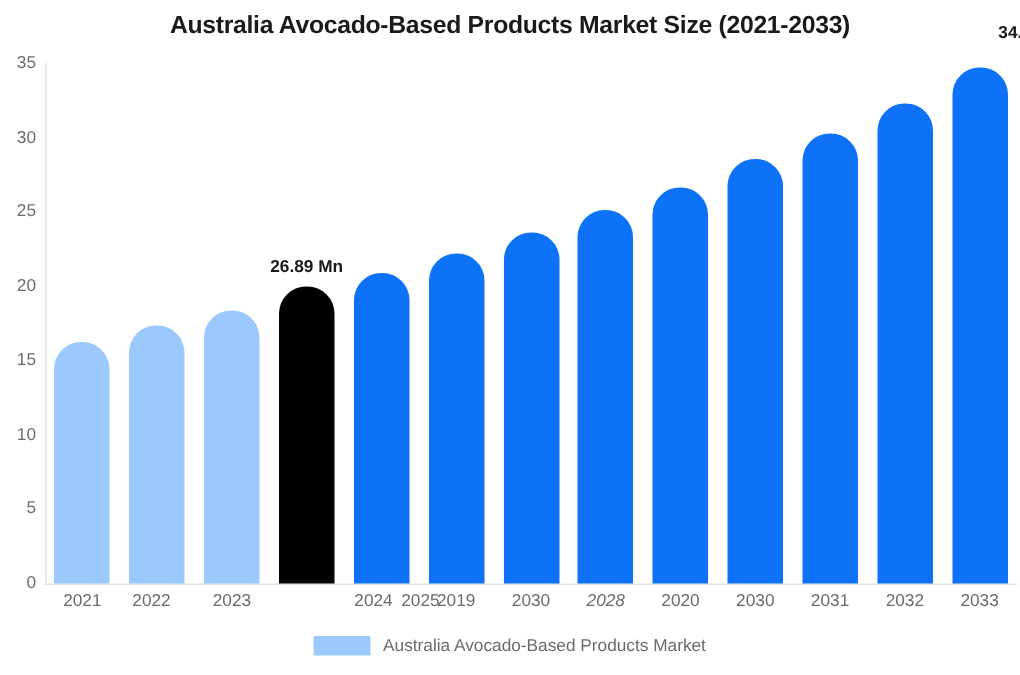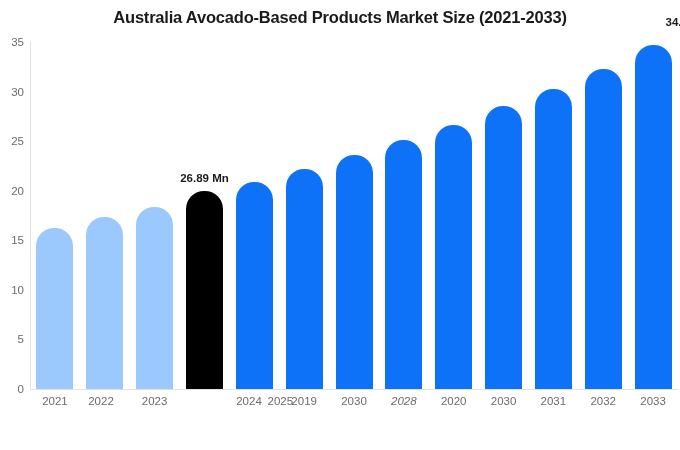--- a/index.html
+++ b/index.html
@@ -168,14 +168,18 @@
         <div class="xtick" style="left: 523.385px;">2031</div>
         <div class="xtick" style="left: 573.231px;">2032</div>
         <div class="xtick" style="left: 623.077px;">2033</div>
       </div>
     <div id="vlabels">
         <div class="vlabel" style="left: 174.462px; top: 130.21px;">26.89 Mn</div>
         <div class="vlabel last" style="left: 635.577px; top: -26px;">34.70 Mn</div>
       </div>
   </div>
 
+  <div class="legend">
+    <span class="legend-swatch" id="legend-swatch" style="background: rgb(156, 201, 253);"></span>
+    <span class="legend-label">Australia Avocado-Based Products Market</span>
+  </div>
 
 </div>
 
 </body></html>

